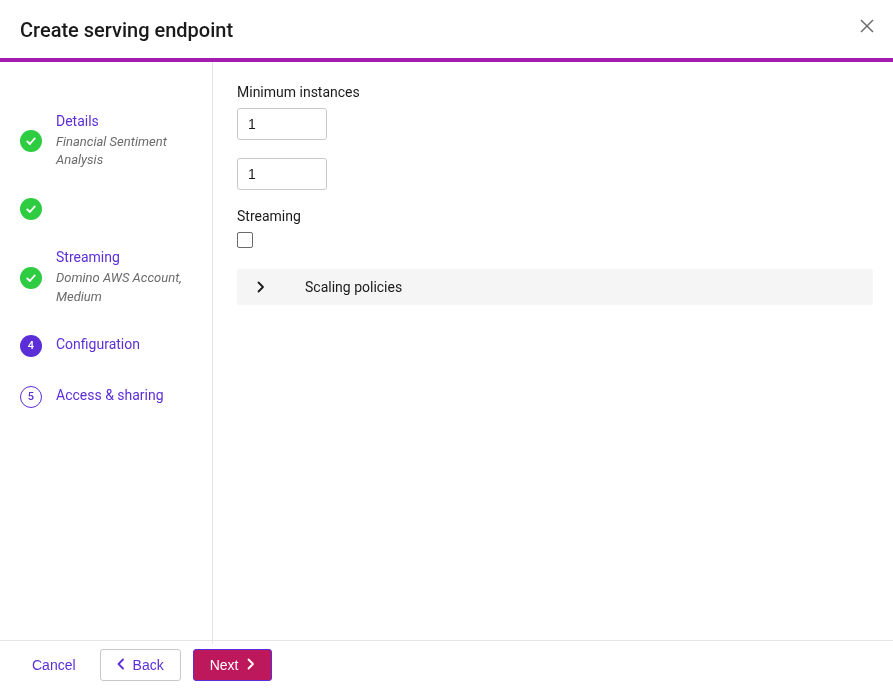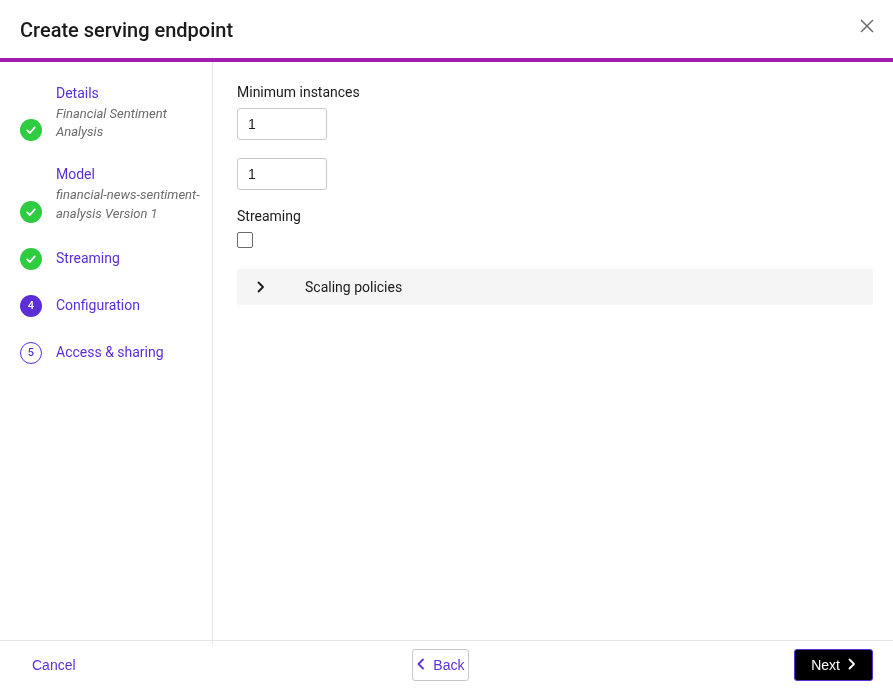--- a/index.html
+++ b/index.html
@@ -46,22 +46,23 @@
       display: flex;
       height: 582px;
     }
     .sidebar {
       width: 213px;
       border-right: 1px solid #e5e5e5;
       padding: 22px 12px 20px 20px;
     }
     .step {
       display: flex;
-      align-items: flex-end;
+      align-items: center;
       margin-bottom: 24px;
+      margin-top: 28px;
     }
     .step-marker {
       width: 22px;
       height: 22px;
       border-radius: 50%;
       display: flex;
       align-items: center;
       justify-content: center;
       flex-shrink: 0;
       margin-right: 14px;
@@ -164,47 +165,47 @@
     }
     .footer {
       position: absolute;
       bottom: 0;
       left: 0;
       right: 0;
       height: 48px;
       border-top: 1px solid #e5e5e5;
       display: flex;
       align-items: center;
-      justify-content: space-between;
+      justify-content: flex-start;
       padding: 0 20px;
       gap: 12px;
     }
     .btn-link {
       background: none;
       border: none;
       color: #5c2ed8;
       font-size: 14px;
       cursor: pointer;
       padding: 6px 12px;
     }
     .btn-back {
       background: #fff;
       border: 1px solid #c9c9c9;
       color: #5c2ed8;
       font-size: 14px;
       cursor: pointer;
-      padding: 0 4px;
+      padding: 0 16px;
       height: 32px;
       border-radius: 3px;
       display: flex;
       align-items: center;
       gap: 8px;
     }
     .btn-next {
-      background: #000000;
+      background: #be185d;
       border: 1px solid #5c2ed8;
       color: #fff;
       font-size: 14px;
       cursor: pointer;
       padding: 0 16px;
       height: 32px;
       border-radius: 3px;
       display: flex;
       align-items: center;
       gap: 8px;
@@ -243,34 +244,31 @@
         <div class="step-sub">Financial Sentiment Analysis</div>
       </div>
     </div>
 
     <div class="step">
       <div class="step-marker done">
         <svg viewBox="0 0 16 16" fill="none" stroke="currentColor" stroke-width="2.5" stroke-linecap="round" stroke-linejoin="round">
           <polyline points="3,8.5 6.5,12 13,4.5"></polyline>
         </svg>
       </div>
-      <div class="step-info">
-        <div class="step-title">Model</div>
-        <div class="step-sub">financial-news-sentiment-analysis Version 1</div>
-      </div>
     </div>
 
     <div class="step">
       <div class="step-marker done">
         <svg viewBox="0 0 16 16" fill="none" stroke="currentColor" stroke-width="2.5" stroke-linecap="round" stroke-linejoin="round">
           <polyline points="3,8.5 6.5,12 13,4.5"></polyline>
         </svg>
       </div>
       <div class="step-info">
         <div class="step-title">Streaming</div>
+        <div class="step-sub">Domino AWS Account, Medium</div>
       </div>
     </div>
 
     <div class="step">
       <div class="step-marker active">4</div>
       <div class="step-info">
         <div class="step-title">Configuration</div>
       </div>
     </div>
 

